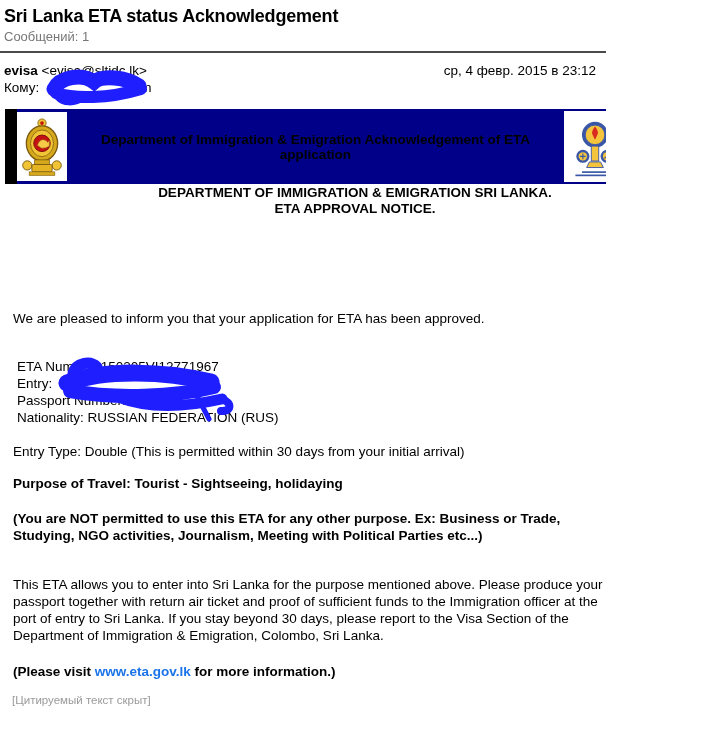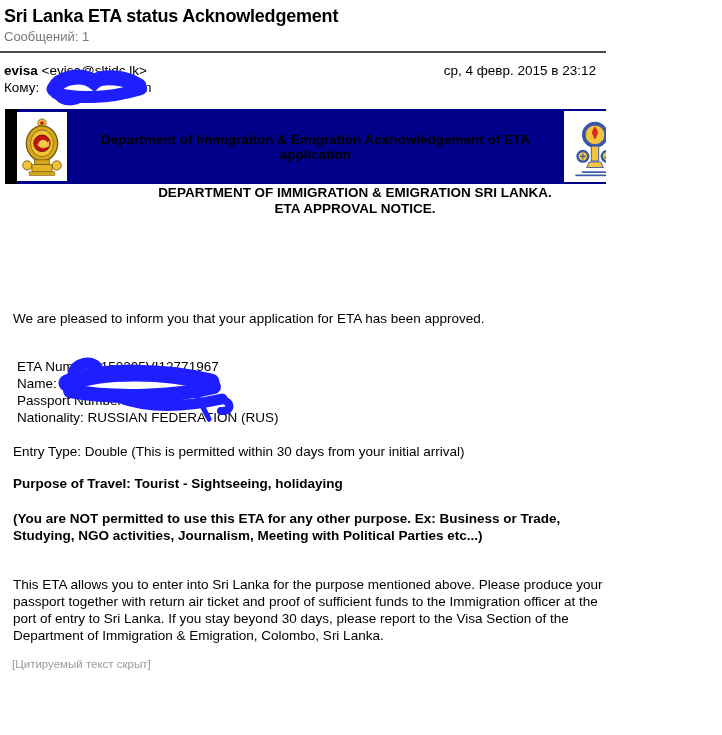--- a/index.html
+++ b/index.html
@@ -120,31 +120,34 @@
       </div>
     </div>
 
     <div class="notice notice-1">DEPARTMENT OF IMMIGRATION &amp; EMIGRATION SRI LANKA.</div>
     <div class="notice">ETA APPROVAL NOTICE.</div>
 
     <p class="intro">We are pleased to inform you that your application for ETA has been approved.</p>
 
     <div class="eta-block">
       <div><span>ETA Number:</span> <span>150205VI12771967</span></div>
-      <div><span>Name:</span></div>
+      <div><span>Entry:</span></div>
       <div><span>Passport Number:</span></div>
       <div><span>Nationality:</span> <span>RUSSIAN FEDERATION (RUS)</span></div>
     </div>
 
     <div class="validity-block">
       <div>Entry Type: Double (This is permitted within 30 days from your initial arrival)</div>
     </div>
 
     <p class="purpose">Purpose of Travel: Tourist - Sightseeing, holidaying</p>
 
     <p class="restriction">(You are NOT permitted to use this ETA for any other purpose. Ex: Business or Trade, Studying, NGO activities, Journalism, Meeting with Political Parties etc...)</p>
 
     <p class="info">This ETA allows you to enter into Sri Lanka for the purpose mentioned above. Please produce your passport together with return air ticket and proof of sufficient funds to the Immigration officer at the port of entry to Sri Lanka. If you stay beyond 30 days, please report to the Visa Section of the Department of Immigration &amp; Emigration, Colombo, Sri Lanka.</p>
 
+    <p class="more-info">
+      <span>(Please visit </span><a class="link">www.eta.gov.lk</a><span> for more information.)</span>
+    </p>
 
     <div class="quoted">[Цитируемый текст скрыт]</div>
   </div>
 </div>
 
 </body></html>

